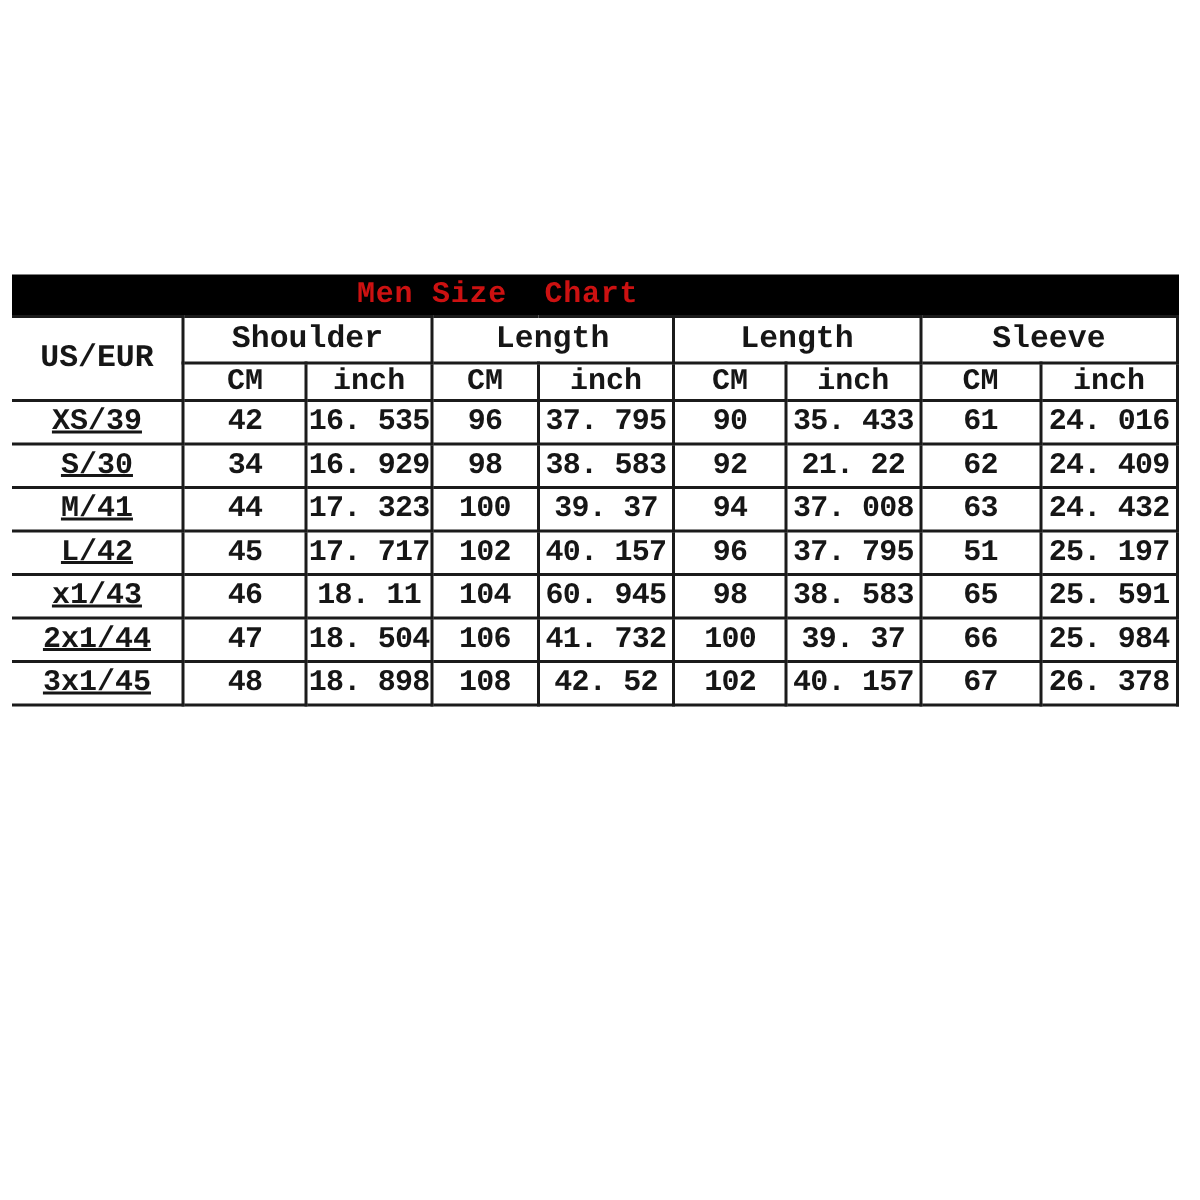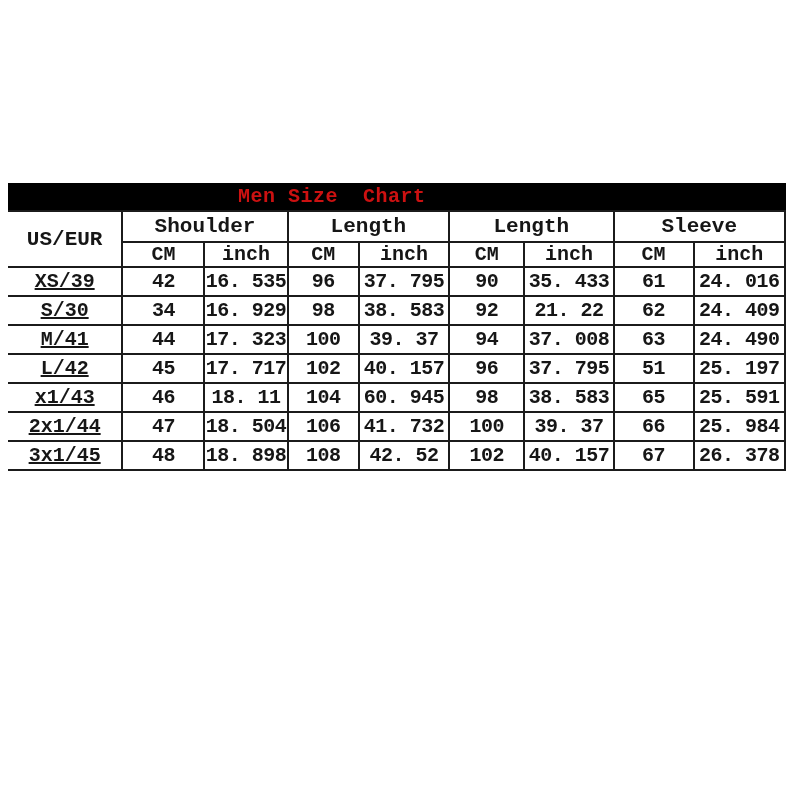--- a/index.html
+++ b/index.html
@@ -128,21 +128,21 @@
         </tr>
         <tr>
           <td class="size-col">M/41</td>
           <td>44</td>
           <td>17. 323</td>
           <td>100</td>
           <td>39. 37</td>
           <td>94</td>
           <td>37. 008</td>
           <td>63</td>
-          <td>24. 490</td>
+          <td>24. 432</td>
         </tr>
         <tr>
           <td class="size-col">L/42</td>
           <td>45</td>
           <td>17. 717</td>
           <td>102</td>
           <td>40. 157</td>
           <td>96</td>
           <td>37. 795</td>
           <td>51</td>

